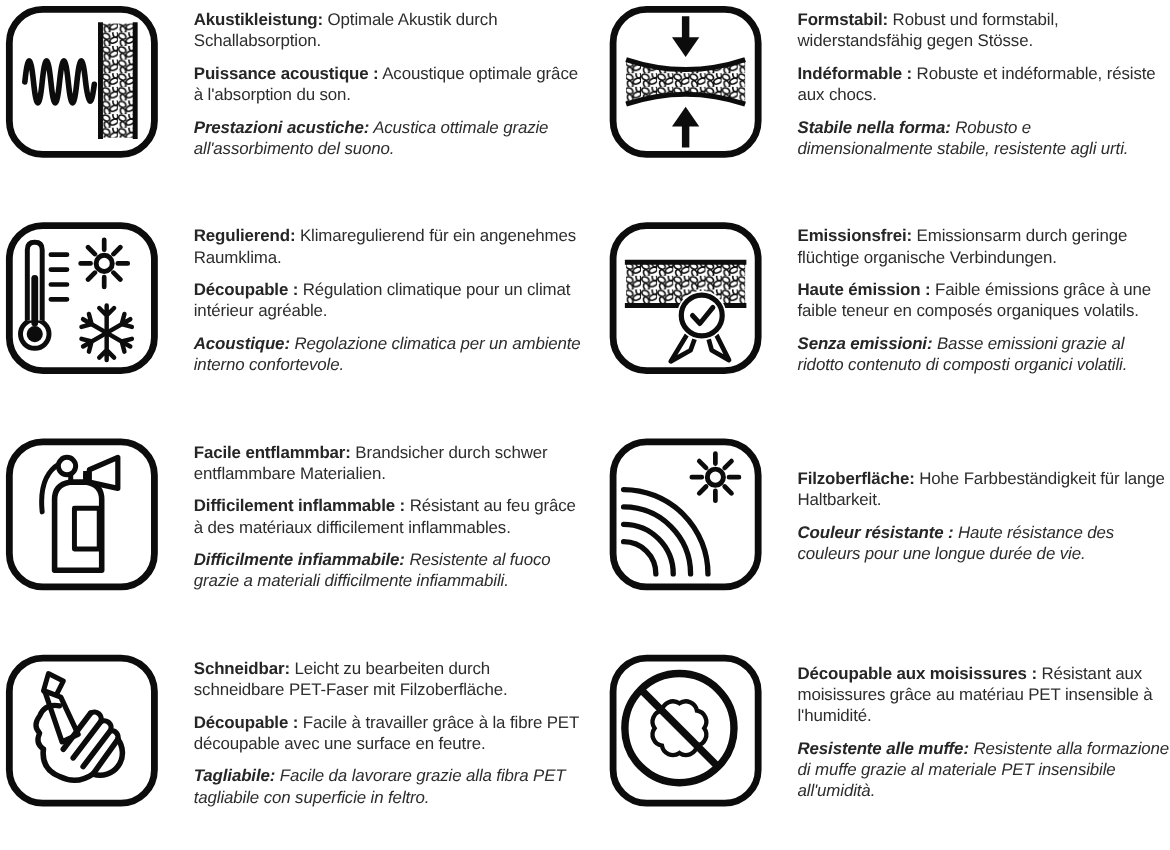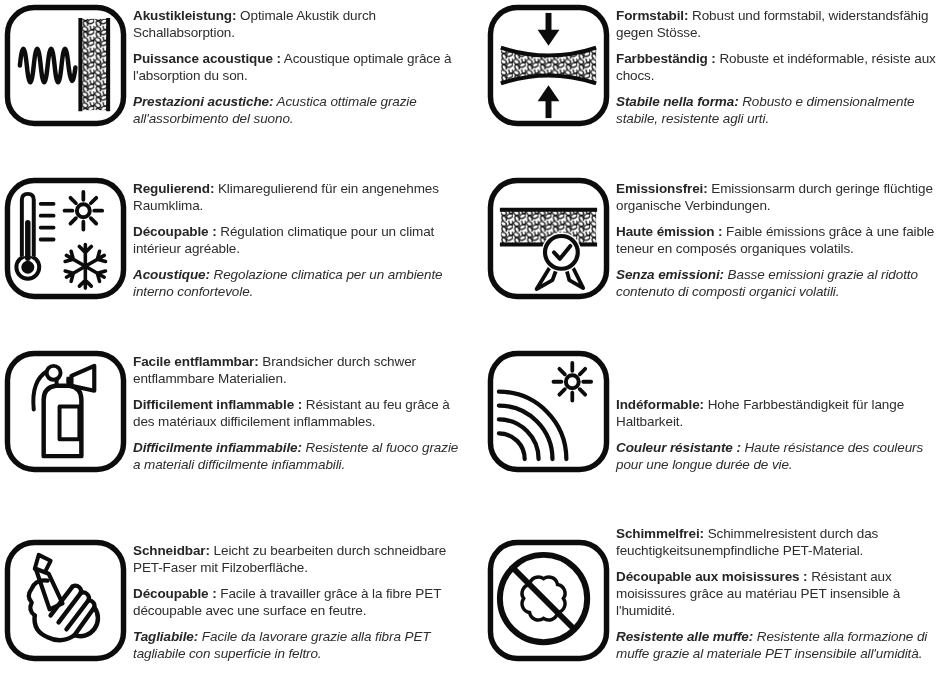--- a/index.html
+++ b/index.html
@@ -7,21 +7,21 @@
     width:936px;height:680px;overflow:hidden;background:#ffffff;
     font-family:"Liberation Sans",sans-serif;color:#2d2d2d;
     position:relative;
   }
   .grid{
     display:grid;
     grid-template-columns:468px 468px;
     row-gap:50px;
     padding-top:4px;
   }
-  .item{display:flex;align-items:flex-end;gap:6px;}
+  .item{display:flex;align-items:center;gap:28px;}
   .item:nth-child(odd){padding-left:4px;}
   .item:nth-child(even){padding-left:19px;}
   .icon-box{flex:0 0 auto;width:123px;height:123px;}
   .icon-box svg{display:block;}
   .text{flex:1;min-width:0;max-width:330px;padding-top:2px;}
   .text p{margin:0 0 9px;font-size:13.5px;line-height:17px;letter-spacing:-0.1px;}
   .text p:last-child{margin-bottom:0;font-style:italic;}
   .lbl{font-weight:700;color:#262626;}
   .defs-holder{position:absolute;width:0;height:0;overflow:hidden;}
 </style>
@@ -70,21 +70,21 @@
               <path d="M14 80 Q62 64 110 80" stroke-width="4"></path>
               <path d="M62 9 V28" stroke-width="6"></path>
               <polygon points="51,26 73,26 62,42" fill="#0c0c0c" stroke="none"></polygon>
               <path d="M62 115 V96" stroke-width="6"></path>
               <polygon points="51,98 73,98 62,82" fill="#0c0c0c" stroke="none"></polygon>
             </g>
           </svg>
         </div>
     <div class="text">
           <p><span class="lbl">Formstabil:</span> <span>Robust und formstabil, widerstandsfähig gegen Stösse.</span></p>
-          <p><span class="lbl">Farbbeständig :</span> <span>Robuste et indéformable, résiste aux chocs.</span></p>
+          <p><span class="lbl">Indéformable :</span> <span>Robuste et indéformable, résiste aux chocs.</span></p>
           <p><span class="lbl">Stabile nella forma:</span> <span>Robusto e dimensionalmente stabile, resistente agli urti.</span></p>
         </div>
   </div>
       <div class="item">
     <div class="icon-box">
           <svg width="123" height="123" viewBox="0 0 124 124">
             <rect x="3.5" y="3.5" width="117" height="117" rx="27" fill="#fff" stroke="#0c0c0c" stroke-width="5.5"></rect>
             <g stroke="#0c0c0c" fill="none">
               <circle cx="24" cy="91" r="11.5" stroke-width="4"></circle>
               <path d="M18 80 V23 Q18 17 24 17 Q30 17 30 23 V80" fill="#fff" stroke-width="4"></path>
@@ -160,21 +160,21 @@
               <path d="M12 84 A26 26 0 0 1 38 110" stroke-width="4.3"></path>
               <path d="M12 70 A40 40 0 0 1 52 110" stroke-width="4.3"></path>
               <path d="M12 56 A54 54 0 0 1 66 110" stroke-width="4.3"></path>
               <path d="M12 42 A68 68 0 0 1 80 110" stroke-width="4.3"></path>
               <circle cx="86" cy="32" r="6.5" stroke-width="4"></circle>
               <path d="M86 21 V13 M86 43 V51 M75 32 H67 M97 32 H105 M78.5 24.5 L73 19 M93.5 24.5 L99 19 M78.5 39.5 L73 45 M93.5 39.5 L99 45" stroke-width="3.8"></path>
             </g>
           </svg>
         </div>
     <div class="text">
-          <p><span class="lbl">Indéformable:</span> <span>Hohe Farbbeständigkeit für lange Haltbarkeit.</span></p>
+          <p><span class="lbl">Filzoberfläche:</span> <span>Hohe Farbbeständigkeit für lange Haltbarkeit.</span></p>
           <p><span class="lbl">Couleur résistante :</span> <span>Haute résistance des couleurs pour une longue durée de vie.</span></p>
         </div>
   </div>
       <div class="item">
     <div class="icon-box">
           <svg width="123" height="123" viewBox="0 0 124 124">
             <rect x="3.5" y="3.5" width="117" height="117" rx="27" fill="#fff" stroke="#0c0c0c" stroke-width="5.5"></rect>
             <g stroke="#0c0c0c" fill="none" stroke-linecap="round" stroke-linejoin="round">
               <polygon points="35,16 47,22 40,36 31,30" fill="#fff" stroke-width="4"></polygon>
               <polygon points="32,30 45,35 59,65 46,71" fill="#fff" stroke-width="4.2"></polygon>
@@ -197,19 +197,18 @@
           <svg width="123" height="123" viewBox="0 0 124 124">
             <rect x="3.5" y="3.5" width="117" height="117" rx="27" fill="#fff" stroke="#0c0c0c" stroke-width="5.5"></rect>
             <g stroke="#0c0c0c" fill="none">
               <circle cx="57" cy="60" r="44" stroke-width="6"></circle>
               <path d="M77 60 A9 9 0 0 1 71.1 74.1 A9 9 0 0 1 57 80 A9 9 0 0 1 42.9 74.1 A9 9 0 0 1 37 60 A9 9 0 0 1 42.9 45.9 A9 9 0 0 1 57 40 A9 9 0 0 1 71.1 45.9 A9 9 0 0 1 77 60 Z" stroke-width="3.5"></path>
               <path d="M26 29 L88 91" stroke-width="6"></path>
             </g>
           </svg>
         </div>
     <div class="text">
-          <p><span class="lbl">Schimmelfrei:</span> <span>Schimmelresistent durch das feuchtigkeitsunempfindliche PET-Material.</span></p>
           <p><span class="lbl">Découpable aux moisissures :</span> <span>Résistant aux moisissures grâce au matériau PET insensible à l'humidité.</span></p>
           <p><span class="lbl">Resistente alle muffe:</span> <span>Resistente alla formazione di muffe grazie al materiale PET insensibile all'umidità.</span></p>
         </div>
   </div>
     </div>
 </div>
 
 </body></html>

